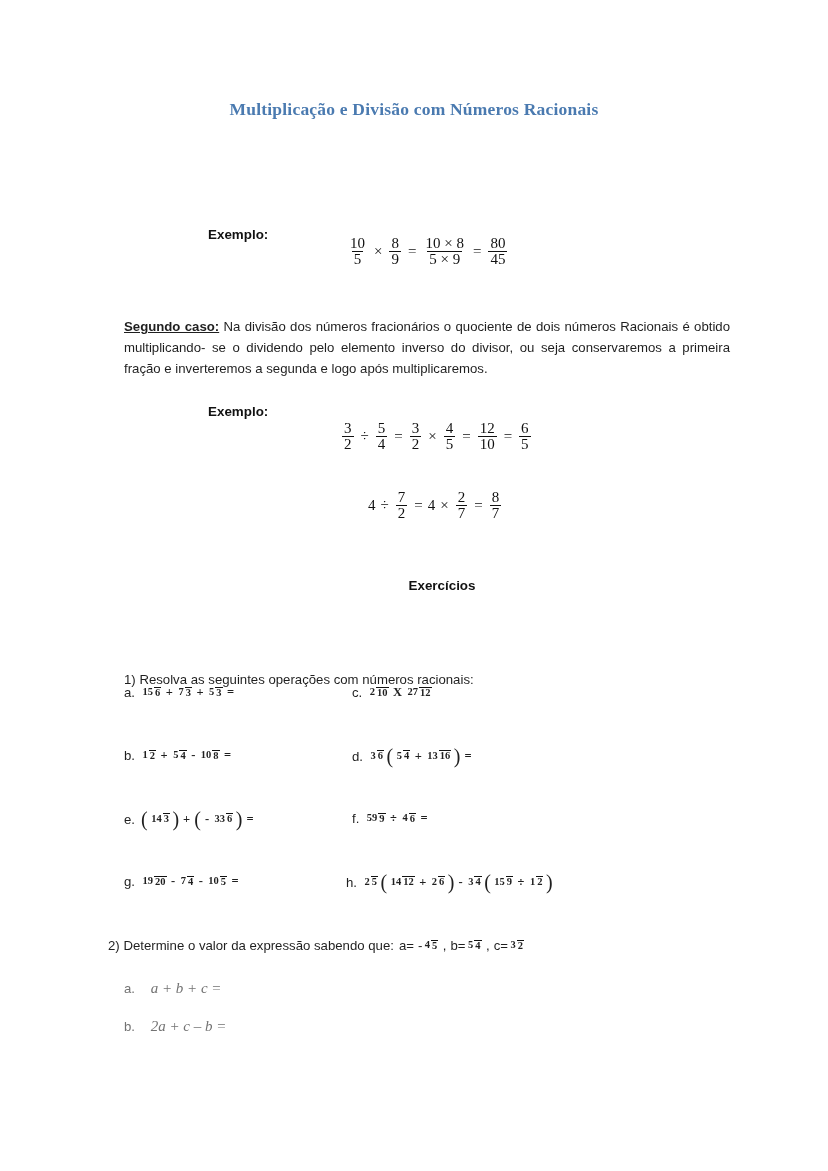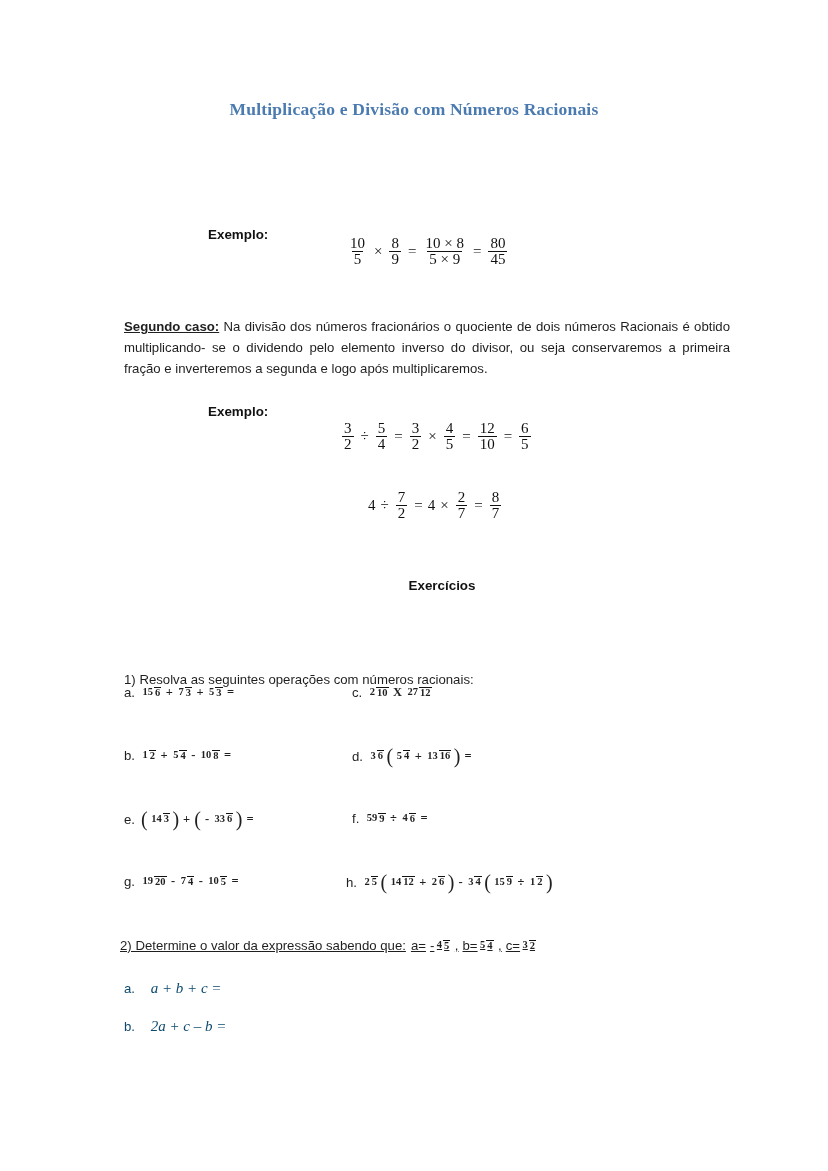--- a/index.html
+++ b/index.html
@@ -145,35 +145,34 @@
     margin: 0 1.5px;
     font-size: 10.5px;
     font-weight: bold;
   }
   .sfrac > .num { padding: 0 1px; }
   .sfrac > .den { padding: 0 1px; border-top: 1.1px solid #111; }
 
   
   .q2 {
     position: absolute;
-    left: 120px;
+    left: 108px;
     font-size: 13.2px;
     color: #1f1f1f;
     display: flex;
     align-items: center;
     white-space: nowrap;
-    text-decoration: underline;
   }
   .q2 .sfrac { font-family: "Liberation Serif", serif; }
 
   
   .alg {
     position: absolute;
     font-size: 13.2px;
-    color: #0c4a6e;
+    color: #737373;
     white-space: nowrap;
   }
   .alg .tag {
     font-family: "Liberation Sans", sans-serif;
     font-style: normal;
   }
   .alg .expr {
     font-family: "Liberation Serif", serif;
     font-style: italic;
     font-size: 15px;

